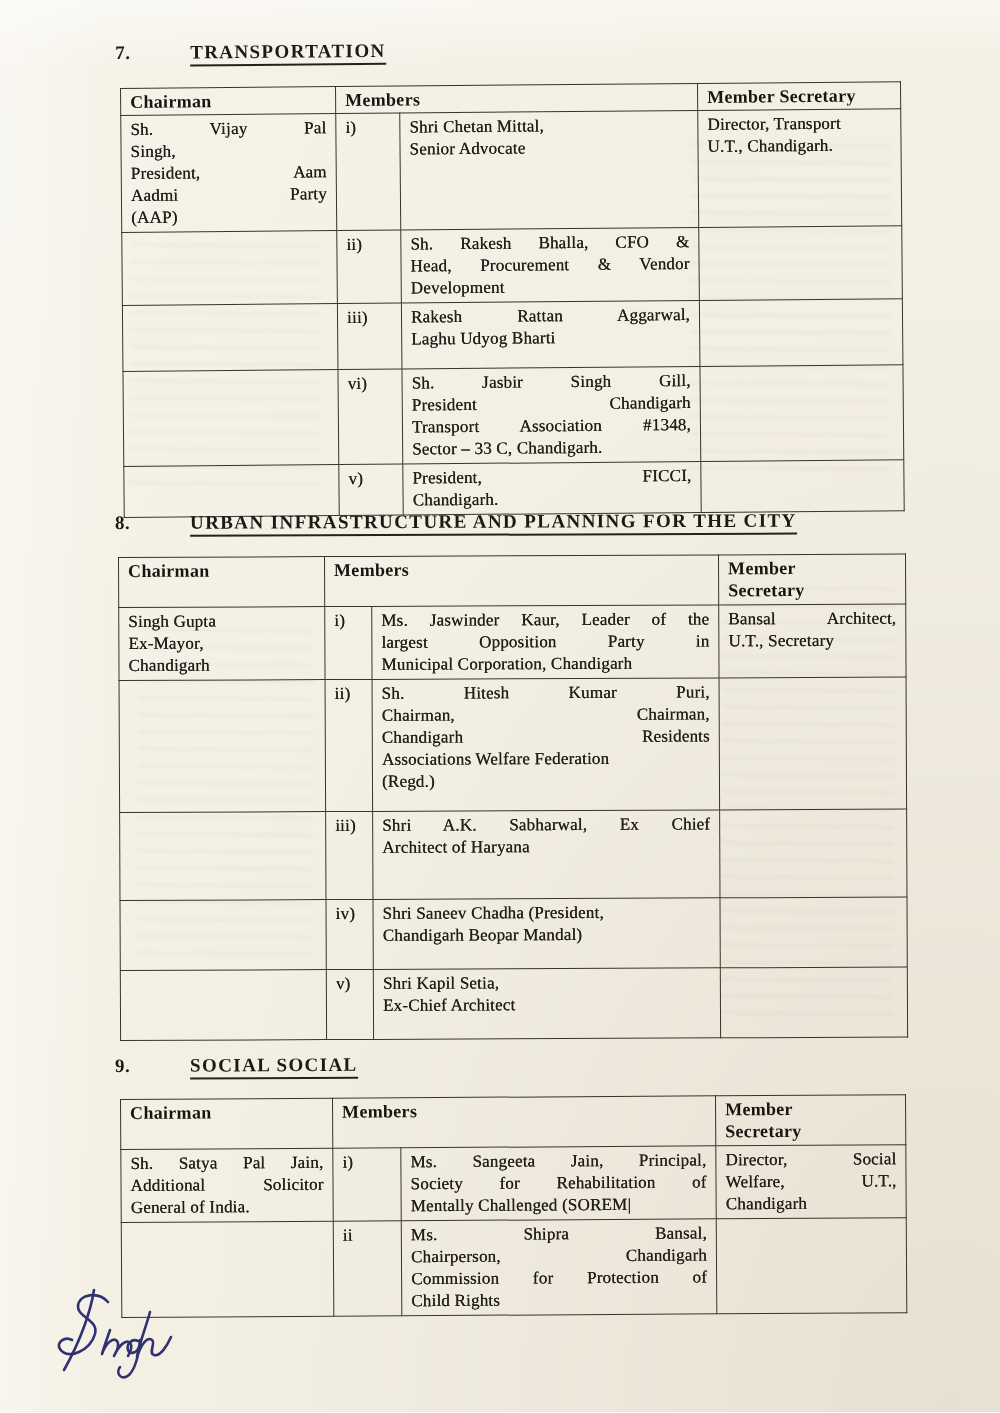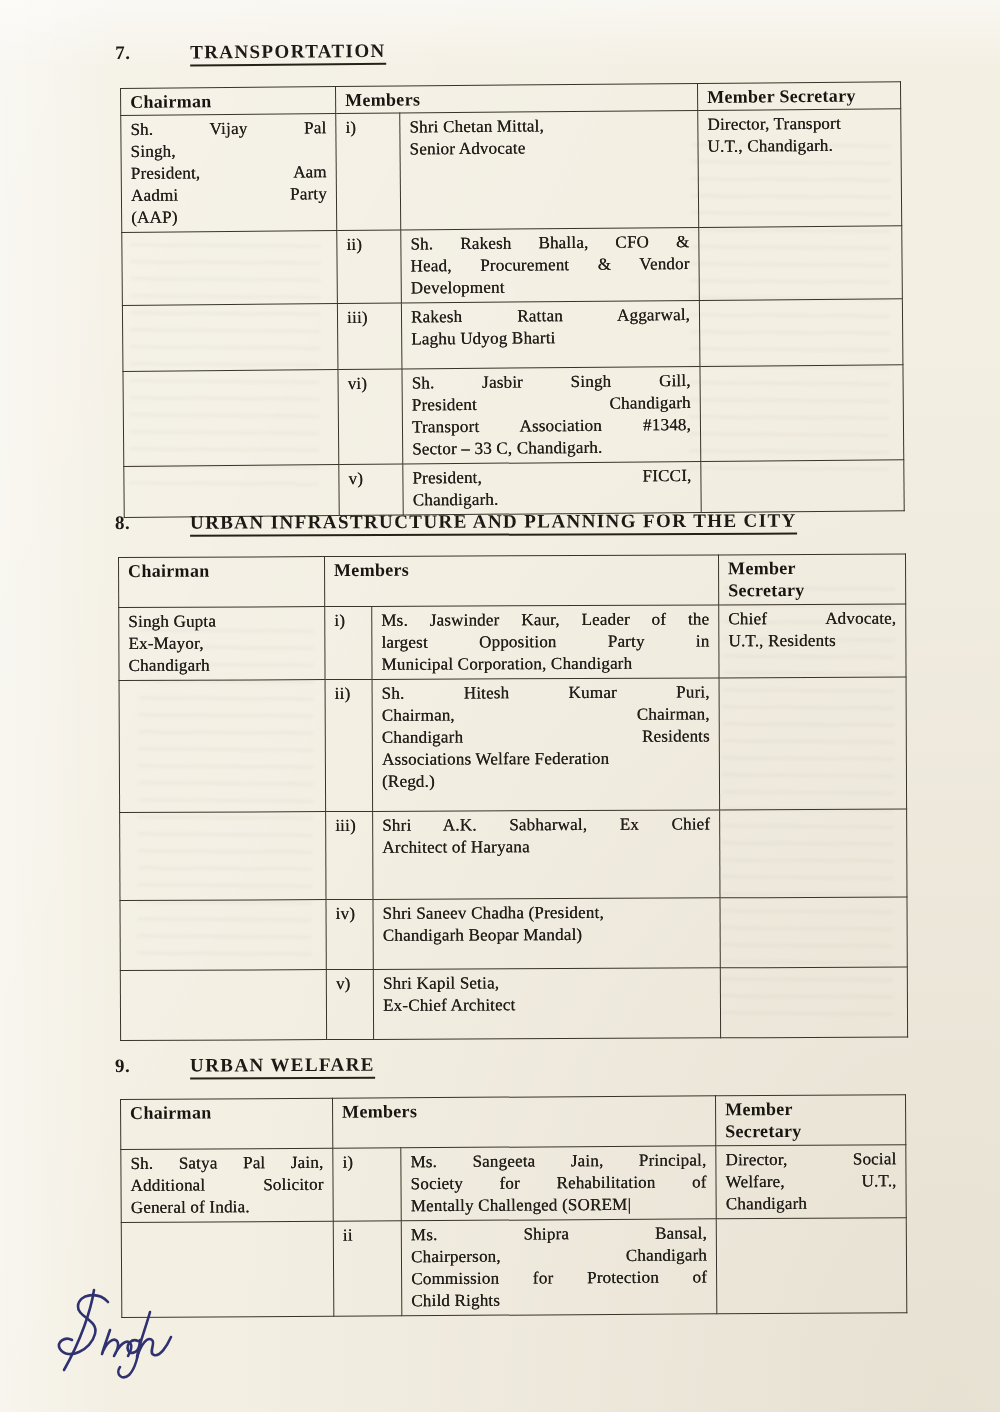--- a/index.html
+++ b/index.html
@@ -171,22 +171,22 @@
             <div class="ln">Ex-Mayor,</div>
             <div class="ln">Chandigarh</div>
           </td>
       <td class="cell no-cell">i)</td>
       <td class="cell name-cell">
             <div class="ln jl">Ms. Jaswinder Kaur, Leader of the</div>
             <div class="ln jl">largest Opposition Party in</div>
             <div class="ln">Municipal Corporation, Chandigarh</div>
           </td>
       <td class="cell msec-cell">
-            <div class="ln jl">Chief Advocate,</div>
-            <div class="ln">U.T., Residents</div>
+            <div class="ln jl">Bansal Architect,</div>
+            <div class="ln">U.T., Secretary</div>
           </td>
     </tr>
     <tr style="height:132px">
       <td class="cell"></td>
       <td class="cell no-cell">ii)</td>
       <td class="cell name-cell">
             <div class="ln jl">Sh. Hitesh Kumar Puri,</div>
             <div class="ln jl">Chairman, Chairman,</div>
             <div class="ln jl">Chandigarh Residents</div>
             <div class="ln">Associations Welfare Federation</div>
@@ -218,21 +218,21 @@
       <td class="cell name-cell">
             <div class="ln">Shri Kapil Setia,</div>
             <div class="ln">Ex-Chief Architect</div>
           </td>
       <td class="cell"></td>
     </tr>
   </tbody>
     </table>
 
   <div class="heading heading9">
-    <span class="sec-num">9.</span><span class="sec-title">URBAN WELFARE</span>
+    <span class="sec-num">9.</span><span class="sec-title">SOCIAL SOCIAL</span>
   </div>
 
   <table class="doc-table t3">
     <colgroup>
         <col style="width:212px">
         <col style="width:68px">
         <col style="width:315px">
         <col style="width:190px">
       </colgroup>
     <tbody>

